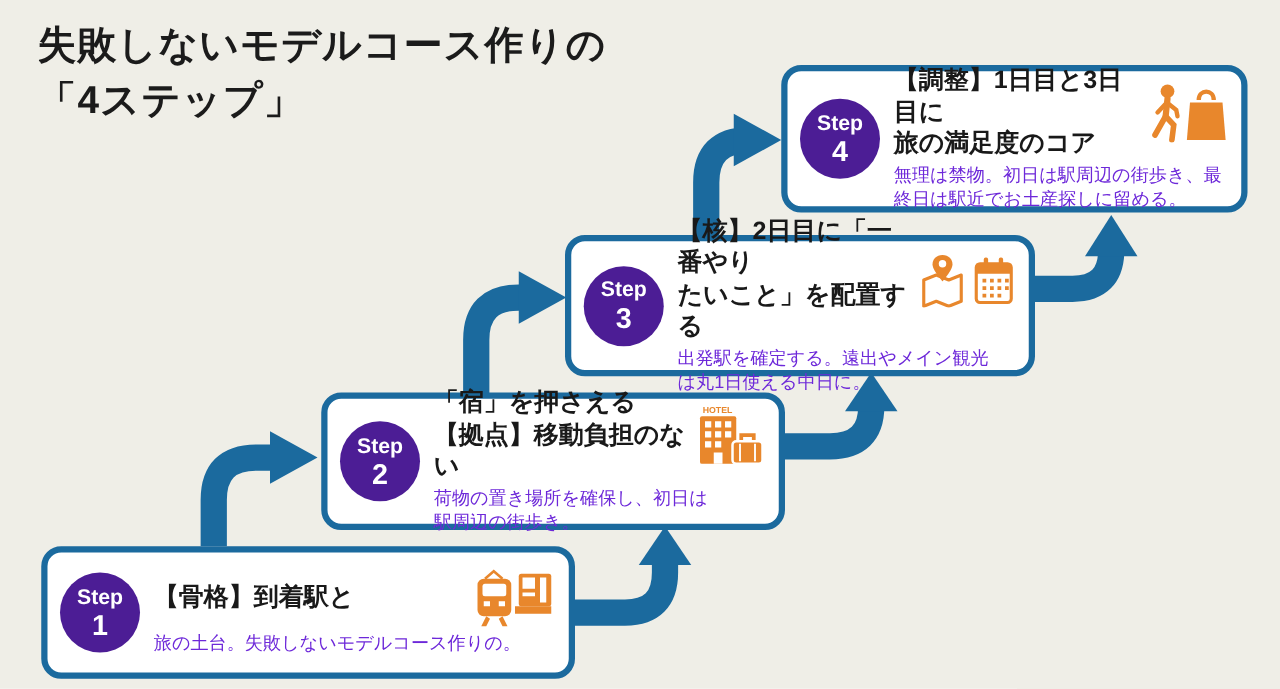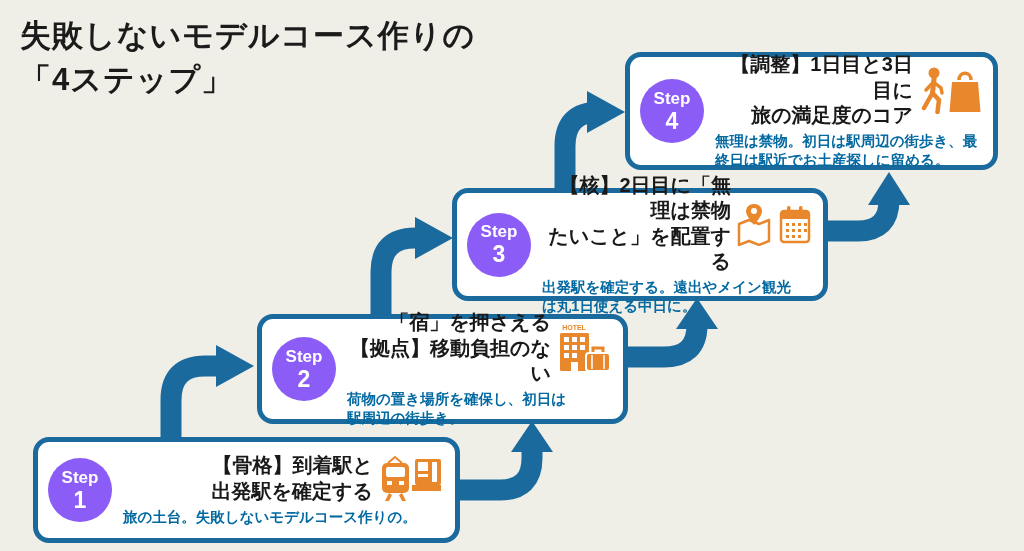--- a/index.html
+++ b/index.html
@@ -5,51 +5,51 @@
   html,body{margin:0;padding:0;}
   .stage{
     position:relative;
     width:1024px;height:551px;
     background:#efeee7;
     overflow:hidden;
     font-family:"Liberation Sans", sans-serif;
   }
   .arrows{position:absolute;left:0;top:0;z-index:0;}
   .page-title{
-    position:absolute;left:20px;top:14px;z-index:2;
+    position:absolute;left:30px;top:14px;z-index:2;
     font-size:31px;font-weight:800;color:#1b1b1b;
     line-height:1.42;letter-spacing:1px;margin:0;
   }
   .page-title .line2{display:block;margin-left:0;}
   .box{
     position:absolute;z-index:1;
     background:#ffffff;
     border:5px solid #1b6a9e;
     border-radius:16px;
     box-sizing:border-box;
     display:flex;align-items:center;gap:11px;
     padding:6px 12px 6px 10px;
   }
   .box1{left:33px;top:437px;width:427px;height:106px;}
   .box2{left:257px;top:314px;width:371px;height:110px;}
   .box3{left:452px;top:188px;width:376px;height:113px;}
   .box4{left:625px;top:52px;width:373px;height:118px;}
   .badge{
     flex:0 0 auto;width:64px;height:64px;border-radius:50%;
-    background:#8b5cf6;color:#ffffff;
+    background:#4c1d95;color:#ffffff;
     display:flex;flex-direction:column;align-items:center;justify-content:center;
     line-height:1;font-weight:bold;
   }
   .badge .step-label{font-size:17px;}
   .badge .step-num{font-size:23px;margin-top:3px;}
   .content{flex:1 1 auto;min-width:0;}
-  .toprow{display:flex;align-items:center;gap:6px;text-align:right;}
+  .toprow{display:flex;align-items:center;gap:6px;}
   .titles{flex:1 1 auto;font-size:20px;font-weight:800;color:#191919;line-height:1.28;}
   .icons{flex:0 0 auto;display:flex;align-items:center;}
-  .desc{font-size:14.5px;font-weight:700;color:#0369a1;line-height:1.32;margin-top:3px;}
+  .desc{font-size:14.5px;font-weight:400;color:#6d28d9;line-height:1.32;margin-top:3px;}
   .box2 .desc{max-width:228px;}
   .box3 .desc{max-width:252px;}
   .box4 .desc{max-width:266px;}
 </style>
 </head>
 <body>
 
 <div class="stage">
 
   <svg class="arrows" width="1024" height="551" viewBox="0 0 1024 551">
@@ -86,21 +86,20 @@
 
   <div class="box box1">
     <div class="badge">
       <span class="step-label">Step</span>
       <span class="step-num">1</span>
     </div>
     <div class="content">
       <div class="toprow">
         <div class="titles">
           <div>【骨格】到着駅と</div>
-          <div>出発駅を確定する</div>
         </div>
         <div class="icons">
           <svg width="64" height="48" viewBox="0 0 64 48">
             <g>
               <path d="M9 8 L16 2 L23 8" stroke="#e8872c" stroke-width="2" fill="none"></path>
               <rect x="3" y="8" width="27" height="30" rx="5" fill="#e8872c"></rect>
               <rect x="7" y="12" width="19" height="10" rx="2" fill="#ffffff"></rect>
               <rect x="8" y="26" width="5" height="4" fill="#ffffff"></rect>
               <rect x="20" y="26" width="5" height="4" fill="#ffffff"></rect>
               <path d="M10 38 L6 46 L10 46 L13 40 Z" fill="#e8872c"></path>
@@ -160,21 +159,21 @@
   </div>
 
   <div class="box box3">
     <div class="badge">
       <span class="step-label">Step</span>
       <span class="step-num">3</span>
     </div>
     <div class="content">
       <div class="toprow">
         <div class="titles">
-          <div>【核】2日目に「無理は禁物</div>
+          <div>【核】2日目に「一番やり</div>
           <div>たいこと」を配置する</div>
         </div>
         <div class="icons">
           <svg width="74" height="44" viewBox="0 0 74 44">
             <g>
               <path d="M2 22 L12 18 L22 22 L32 18 L32 39 L22 43 L12 39 L2 43 Z" fill="#ffffff" stroke="#e8872c" stroke-width="2.5" stroke-linejoin="round"></path>
               <path d="M17 2 C12 2 9 5.5 9 9.5 C9 14 17 23 17 23 C17 23 25 14 25 9.5 C25 5.5 22 2 17 2 Z" fill="#e8872c"></path>
               <circle cx="17" cy="9" r="3" fill="#ffffff"></circle>
             </g>
             <g>

